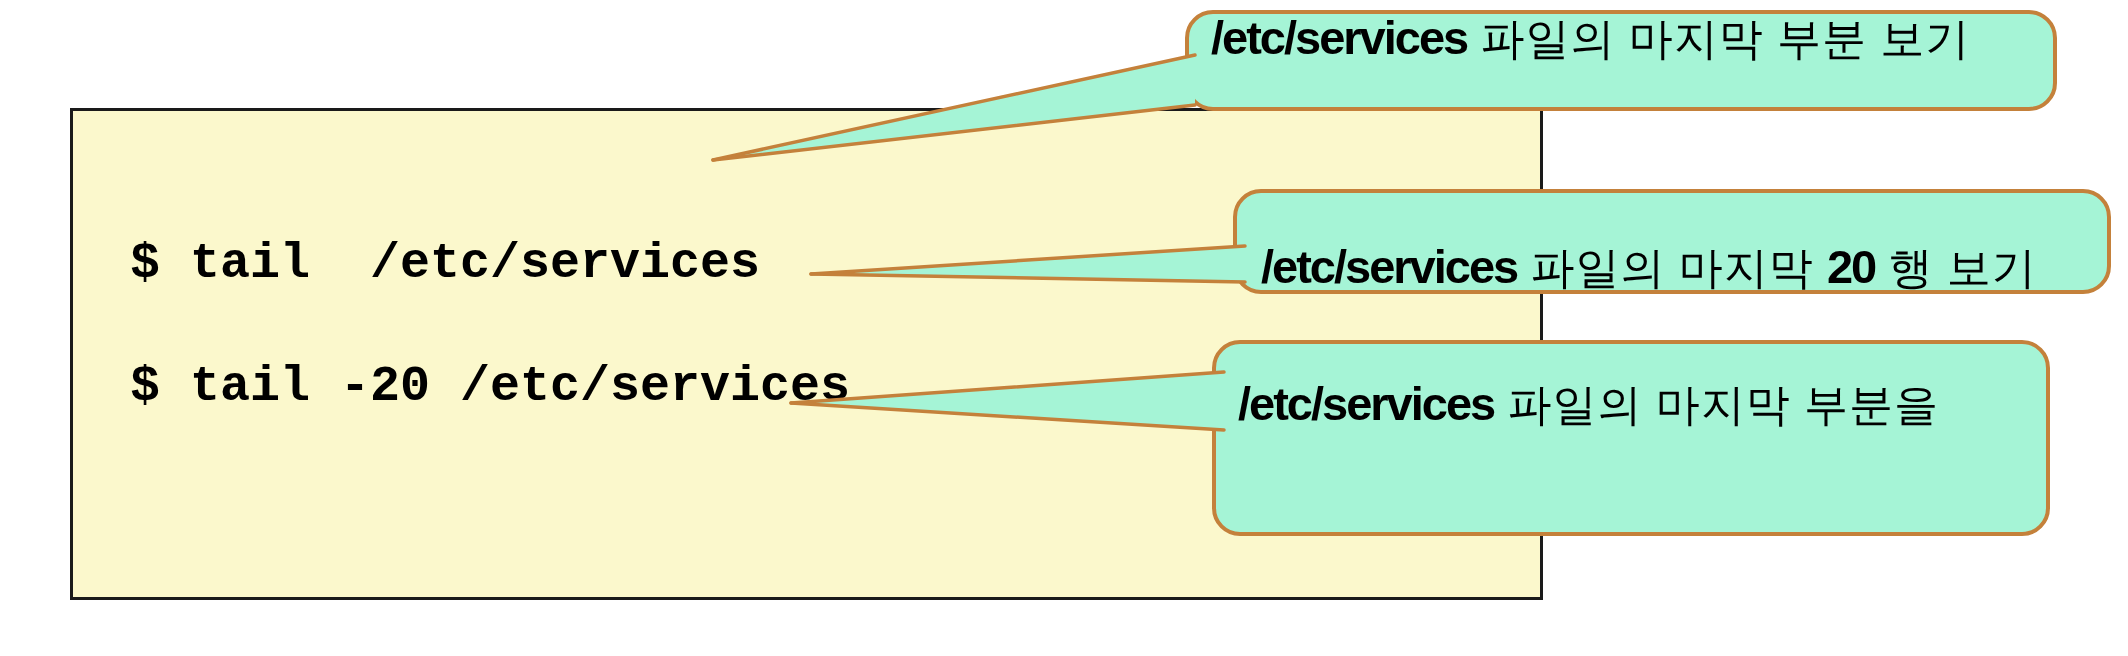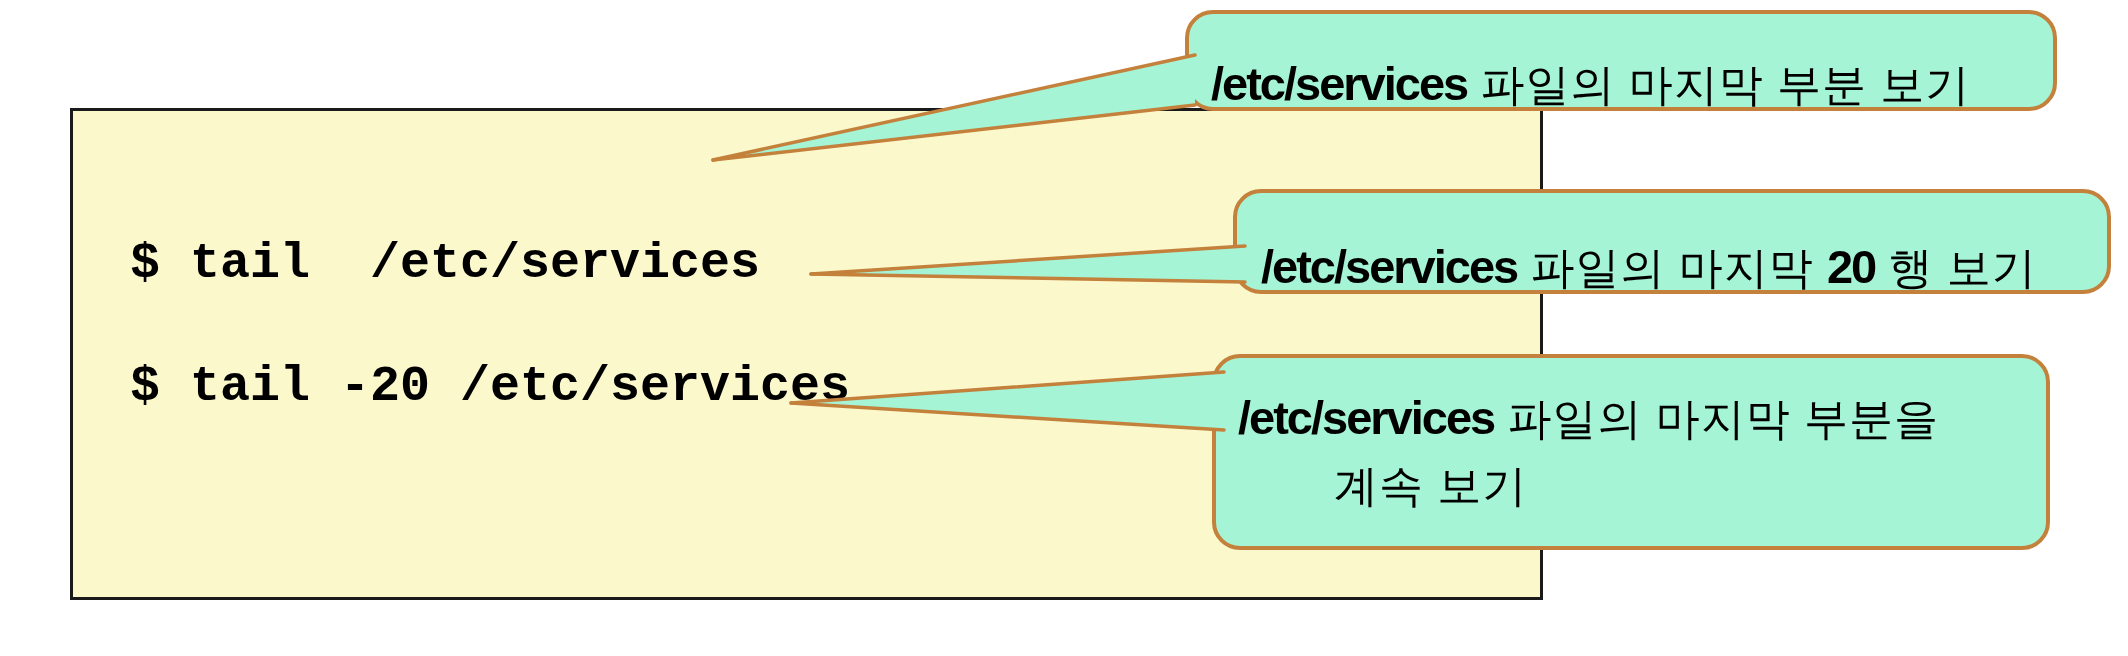--- a/index.html
+++ b/index.html
@@ -64,34 +64,33 @@
     letter-spacing: -2px;
   }
   .bubble .seg-normal {
     font-family: "Liberation Sans", sans-serif;
     font-weight: normal;
     letter-spacing: 1px;
   }
   .bubble-1 {
     left: 1185px; top: 10px;
     width: 872px; height: 101px;
-    display: flex; align-items: flex-end;
+    display: flex; align-items: flex-start;
     padding-left: 22px;
   }
   .bubble-2 {
     left: 1233px; top: 189px;
     width: 878px; height: 105px;
     display: flex; align-items: flex-end;
     padding-left: 24px;
   }
   .bubble-3 {
     left: 1212px; top: 340px;
     width: 838px; height: 196px;
     padding: 26px 0 0 22px;
-    margin-top: 14px;
   }
   .bubble-3 .line { height: 68px; line-height: 68px; }
   .bubble-3 .line2 { margin-left: 96px; }
 
   
   .connectors {
     position: absolute;
     left: 0; top: 0;
     width: 2128px;
     height: 656px;
@@ -125,21 +124,20 @@
   <div class="bubble bubble-2">
     <span>
       <span class="seg-bold">/etc/services</span><span class="seg-normal"> 파일의 마지막 </span><span class="seg-bold">20</span><span class="seg-normal"> 행 보기</span>
     </span>
   </div>
 
   <div class="bubble bubble-3">
     <div class="line">
       <span class="seg-bold">/etc/services</span><span class="seg-normal"> 파일의 마지막 부분을</span>
     </div>
-    <div class="line line2 seg-normal">계속 보기</div>
   </div>
 
   <svg class="connectors" viewBox="0 0 2128 656" xmlns="http://www.w3.org/2000/svg">
     <g>
       <polygon class="tail-fill" points="713,160 1195,55 1195,105"></polygon>
       <path class="tail-edge" d="M713,160 L1195,55"></path>
       <path class="tail-edge" d="M713,160 L1195,105"></path>
     </g>
     <g>
       <polygon class="tail-fill" points="811,274 1245,246 1245,282"></polygon>

